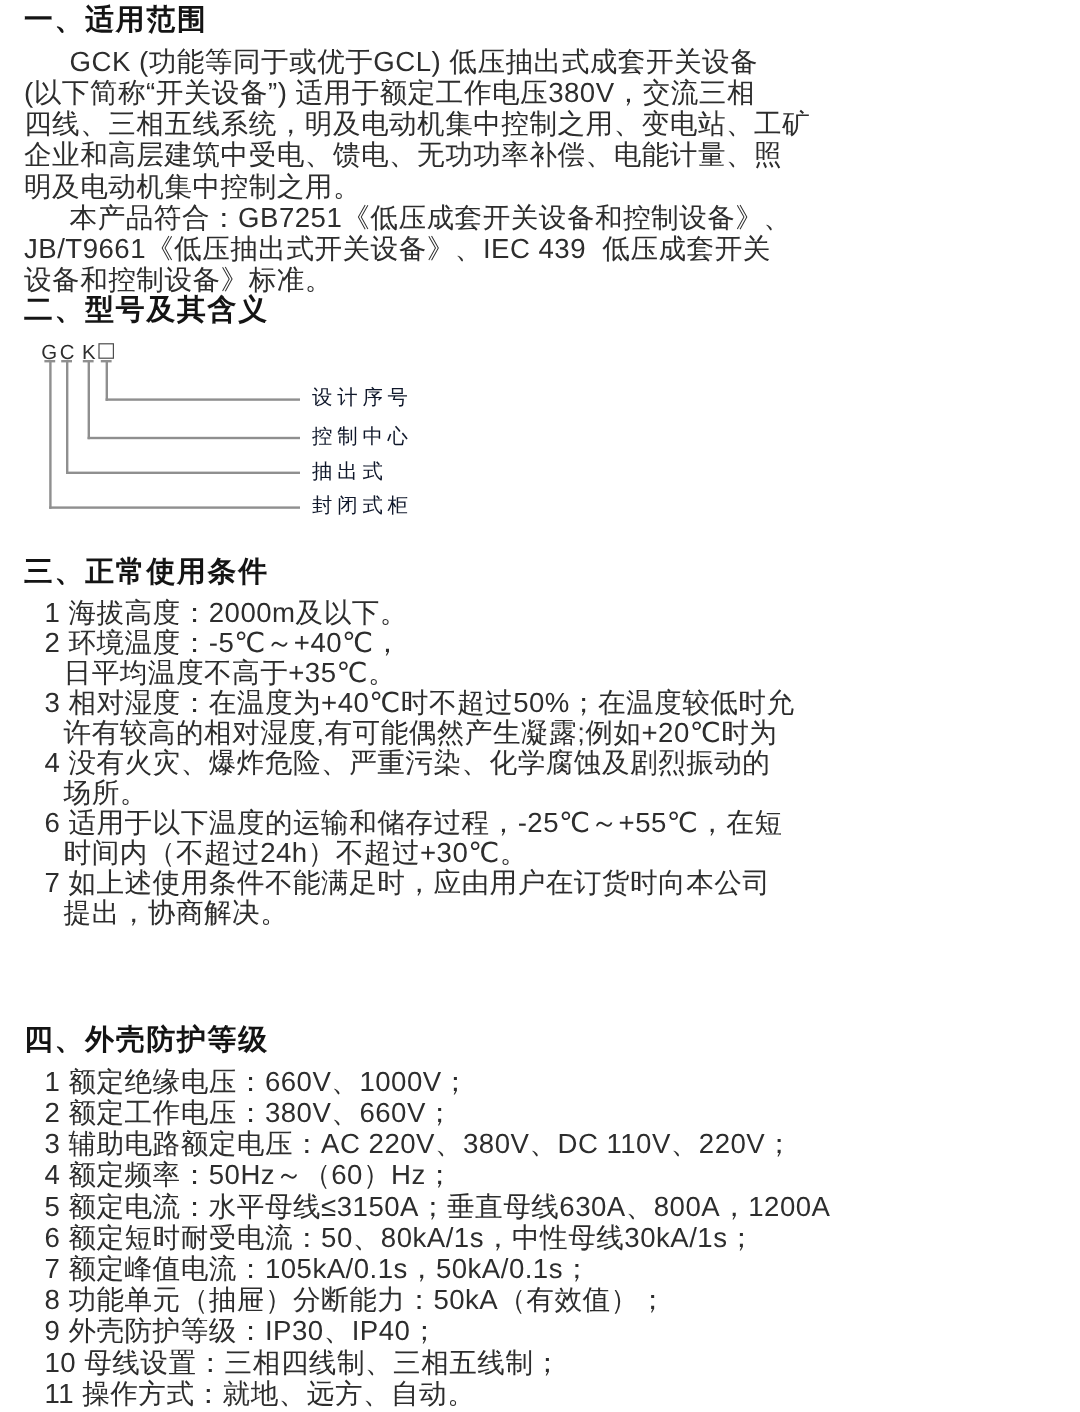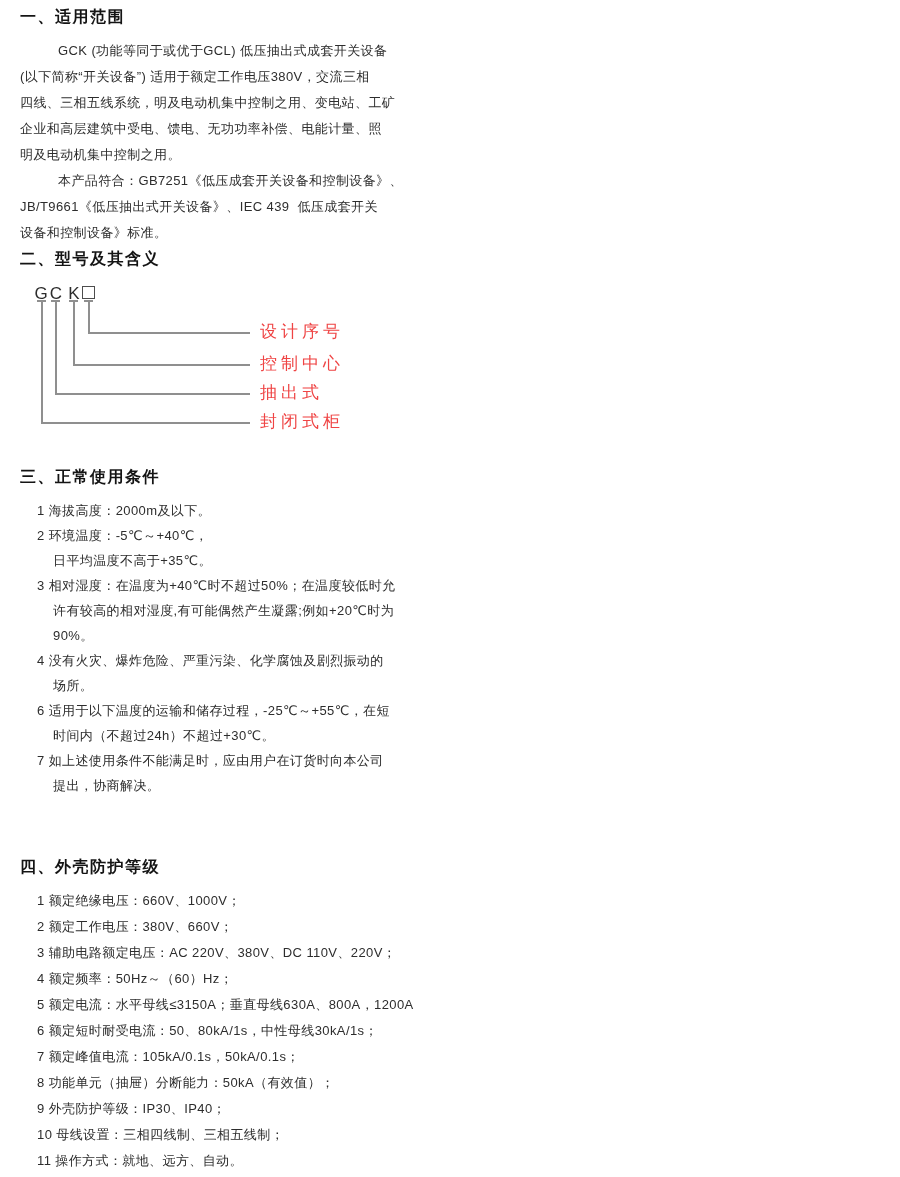--- a/index.html
+++ b/index.html
@@ -8,30 +8,30 @@
     width: 900px;
     height: 1177px;
     background: #ffffff;
     overflow: hidden;
     font-family: "Liberation Sans", "DejaVu Sans", sans-serif;
     color: #2d2d2d;
   }
   .sec { position: absolute; left: 20px; width: 462px; }
   .heading {
     margin: 0;
-    font-size: 16px;
+    font-size: 24px;
     line-height: 22px;
     font-weight: 800;
     color: #141414;
     letter-spacing: 1.5px;
     white-space: pre;
   }
   .body-lines { margin-top: 10px; }
   .bline {
-    font-size: 13px;
+    font-size: 23px;
     line-height: 26px;
     letter-spacing: 0.4px;
     white-space: pre;
     color: #2d2d2d;
   }
   .sec3 .bline { line-height: 25px; }
   .ind  { padding-left: 38px; }  
   .l1   { padding-left: 17px; }  
   .l2   { padding-left: 33px; }  
 
@@ -44,21 +44,21 @@
   .mbox {
     position: absolute; left: 62px; top: 8px;
     width: 11px; height: 11px;
     border: 1.5px solid #4d4d4d;
     background: transparent;
   }
   .cline { position: absolute; background: #8f8f8f; }
   .dlabel {
     position: absolute; left: 240px;
     font-size: 17px; line-height: 18px;
-    letter-spacing: 4px; white-space: pre; color: #ef4444;
+    letter-spacing: 4px; white-space: pre; color: #0f172a;
   }
 </style>
 </head>
 <body>
 
 <div class="page">
 
   <div class="sec" style="top:6px">
     <div class="heading">一、适用范围</div>
     <div class="body-lines">
@@ -106,21 +106,20 @@
   </div>
 
   <div class="sec sec3" style="top:466px">
     <div class="heading">三、正常使用条件</div>
     <div class="body-lines">
       <div class="bline l1">1 海拔高度：2000m及以下。</div>
       <div class="bline l1">2 环境温度：-5℃～+40℃，</div>
       <div class="bline l2">日平均温度不高于+35℃。</div>
       <div class="bline l1">3 相对湿度：在温度为+40℃时不超过50%；在温度较低时允</div>
       <div class="bline l2">许有较高的相对湿度,有可能偶然产生凝露;例如+20℃时为</div>
-      <div class="bline l2">90%。</div>
       <div class="bline l1">4 没有火灾、爆炸危险、严重污染、化学腐蚀及剧烈振动的</div>
       <div class="bline l2">场所。</div>
       <div class="bline l1">6 适用于以下温度的运输和储存过程，-25℃～+55℃，在短</div>
       <div class="bline l2">时间内（不超过24h）不超过+30℃。</div>
       <div class="bline l1">7 如上述使用条件不能满足时，应由用户在订货时向本公司</div>
       <div class="bline l2">提出，协商解决。</div>
     </div>
   </div>
 
   <div class="sec" style="top:856px">

